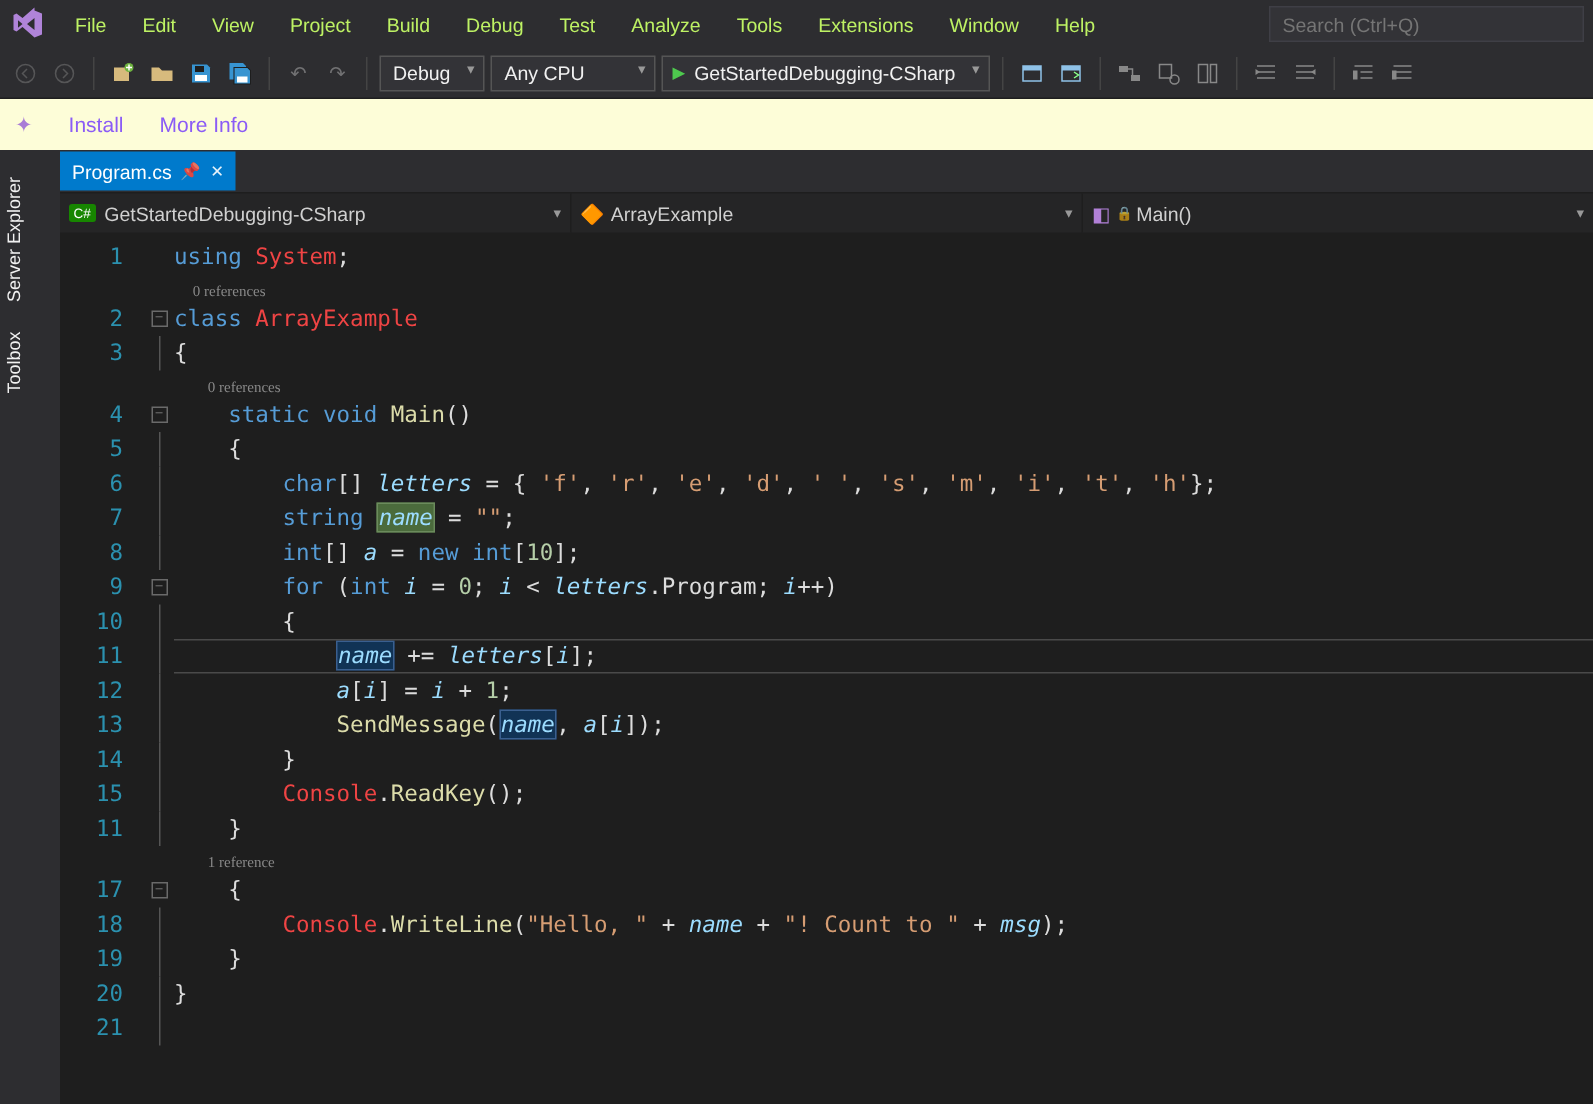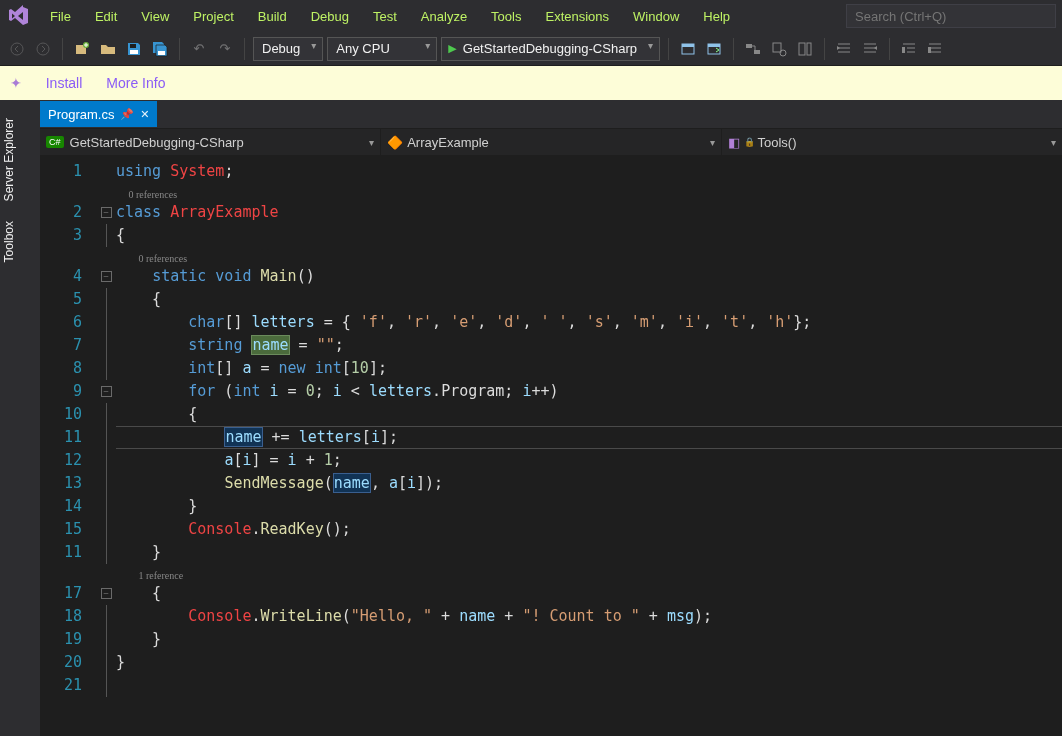--- a/index.html
+++ b/index.html
@@ -216,21 +216,21 @@
   padding-top: 4px;
   position: relative;
 }
 .code-line { height: 23px; white-space: pre; color: #dcdcdc; }
 .code-ref { height: 18px; font-size: 10px; color: #888; font-family: "Segoe UI"; white-space: pre; }
 .kw { color: #569cd6; }
 .type { color: #ef4444; }
 .str { color: #d69d73; }
 .num { color: #b5cea8; }
 .method { color: #dcdcaa; }
-.local { color: #9cdcfe; }
+.local { color: #9cdcfe; font-style: italic; }
 .hl-def { background: #4b6b3c; border: 1px solid #6b8b5c; padding: 0; box-sizing: border-box; }
 .hl-ref { border: 1px solid #3a5f8f; background: #113355; padding: 0; box-sizing: border-box; }
 .current-line {
   position: absolute;
   left: 0; right: 0;
   height: 23px;
   border-top: 1px solid #4a4a4a;
   border-bottom: 1px solid #4a4a4a;
   pointer-events: none;
 }
@@ -403,21 +403,21 @@
         <span class="csharp-badge">C#</span>
         <span>GetStartedDebugging-CSharp</span>
       </div>
       <div class="nav-combo">
         <span class="class-icon">🔶</span>
         <span>ArrayExample</span>
       </div>
       <div class="nav-combo">
         <span class="method-icon">◧</span>
           <span class="lock-badge">🔒</span>
-        <span>Tools()</span>
+        <span>Main()</span>
       </div>
     </div>
 
     <div class="code-area">
       <div class="gutter">
         <div class="ln">1</div>
         <div class="ref-spacer"></div>
         <div class="ln">2</div>
         <div class="ln">3</div>
         <div class="ref-spacer"></div>

